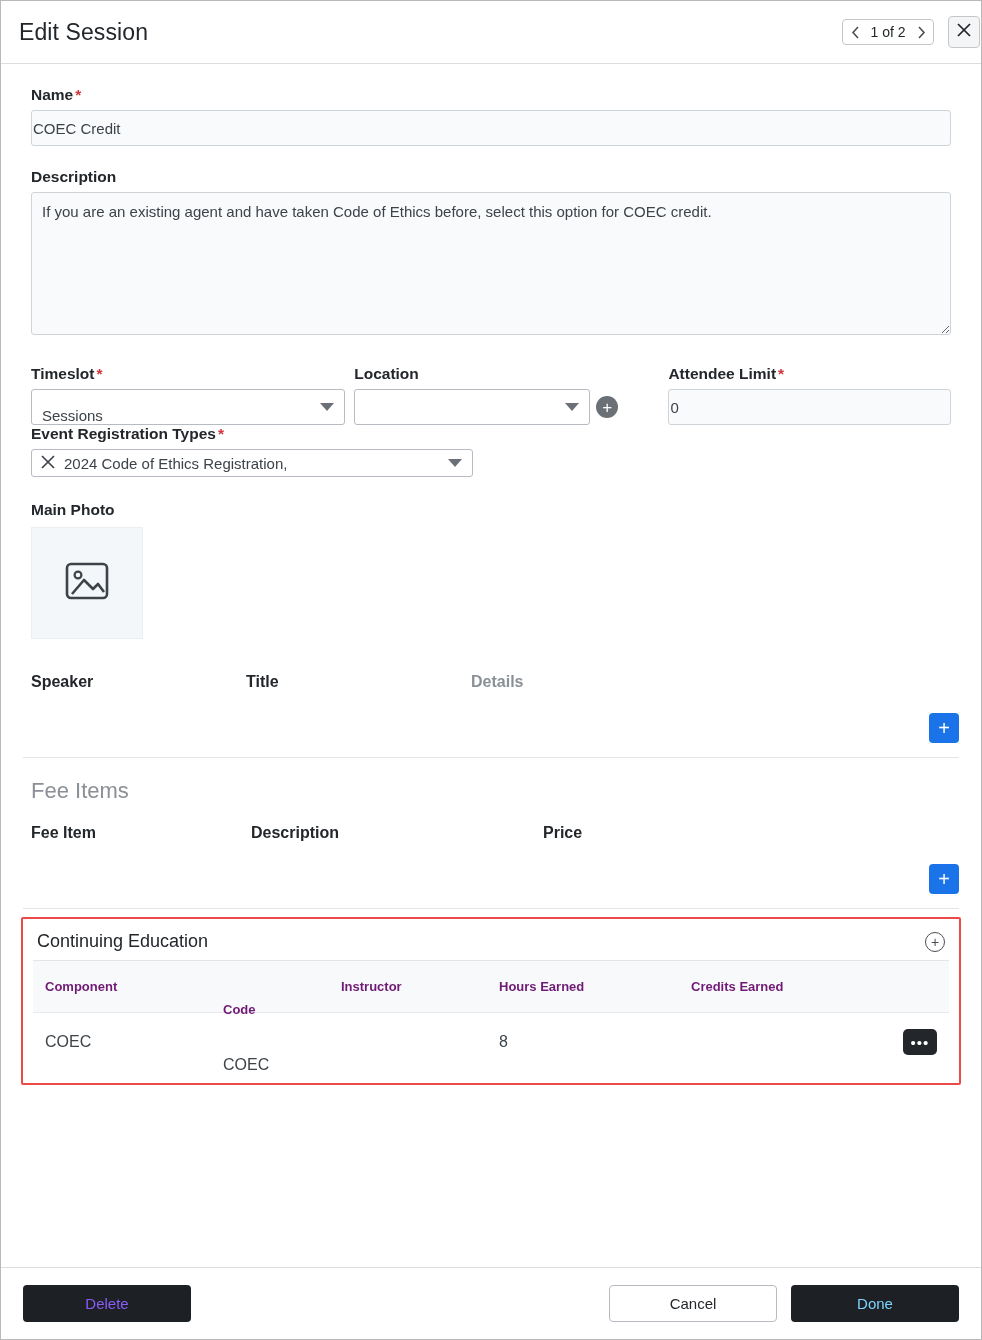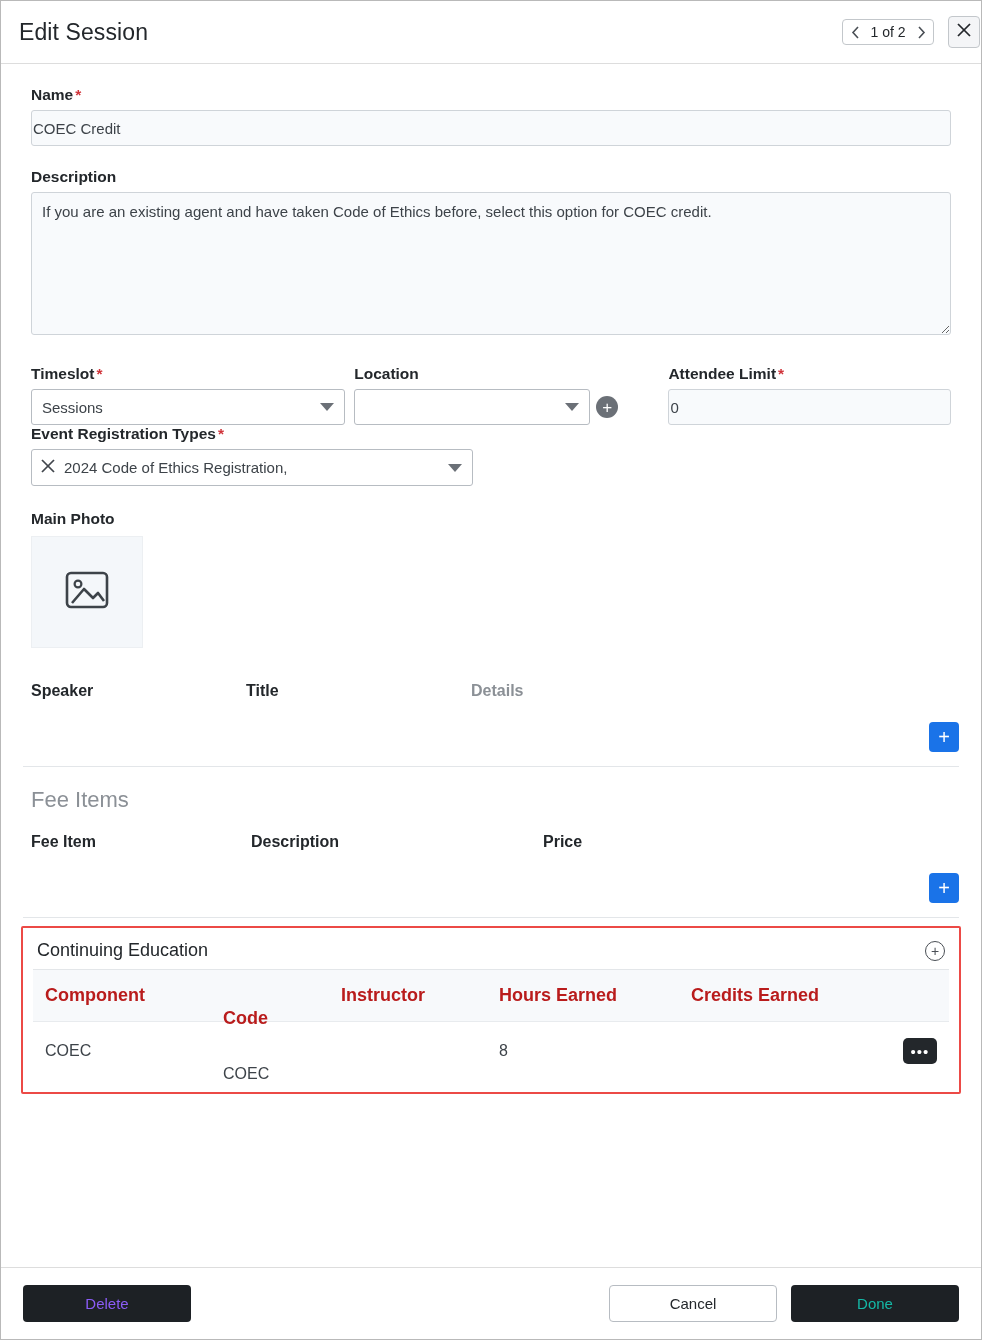--- a/index.html
+++ b/index.html
@@ -131,21 +131,21 @@
   .col-location { width: 318px; margin-left: 9px; }
   .col-limit    { width: 286px; }
 
   .select-wrap { position: relative; }
   .select-box {
     height: 36px;
     border: 1px solid #b7bcc2;
     border-radius: 3px;
     background: #ffffff;
     display: flex;
-    align-items: center;
+    align-items: flex-end;
     padding: 0 14px 0 10px;
     font-size: 15px;
     color: #3d4349;
     position: relative;
     cursor: pointer;
   }
   .caret {
     position: absolute;
     right: 10px;
     top: 50%;
@@ -167,21 +167,21 @@
     line-height: 1;
     margin-left: 6px;
     cursor: pointer;
     flex-shrink: 0;
   }
   .loc-row { display: flex; align-items: center; }
 
   .ert-wrap { }
   .ert-select {
     width: 442px;
-    height: 37px;
+    height: 28px;
     border: 1px solid #b7bcc2;
     border-radius: 3px;
     background: #fff;
     display: flex;
     align-items: center;
     padding: 0 34px 0 8px;
     position: relative;
     font-size: 15px;
     color: #3d4349;
     cursor: pointer;
@@ -285,21 +285,21 @@
     margin: 0 10px;
     border-top: 1px solid #e3e6e9;
   }
   .ce-tr {
     display: flex;
     align-items: center;
     height: 52px;
     border-bottom: 1px solid #e8ebee;
     padding: 0 12px;
   }
-  .ce-tr.header { background: #f7f9fb; font-weight: bold; font-size: 18px; color: #b91c1c; }
+  .ce-tr.header { background: #f7f9fb; font-weight: bold; font-size: 13px; color: #701a75; }
   .ce-tr.data { font-size: 16px; color: #3d4349; height: 58px; border-bottom: none; }
   .ce-c1 { width: 178px; }
   .ce-c2 { width: 118px; margin-top: 46px; }
   .ce-c3 { width: 158px; }
   .ce-c4 { width: 192px; }
   .ce-c5 { flex: 1; }
   .dots-btn {
     margin-left: auto;
     width: 34px; height: 26px;
     background: #23272b;
@@ -329,21 +329,21 @@
     border-radius: 4px;
     font-size: 15px;
     display: flex;
     align-items: center;
     justify-content: center;
     cursor: pointer;
     font-family: "Liberation Sans", sans-serif;
   }
   .btn-dark { background: #1d2125; color: #8b5cf6; width: 168px; }
   .btn-cancel { background: #ffffff; color: #23272b; border: 1px solid #b7bcc2; width: 168px; }
-  .btn-done { background: #1d2125; color: #14b8a6; width: 168px; }
+  .btn-done { background: #1d2125; color: #7dd3fc; width: 168px; }
   .footer-right { margin-left: auto; display: flex; gap: 14px; }
 </style>
 </head>
 <body>
 
 <div class="window">
 
   <div class="titlebar">
     <div class="title">Edit Session</div>
     <div class="title-right">

